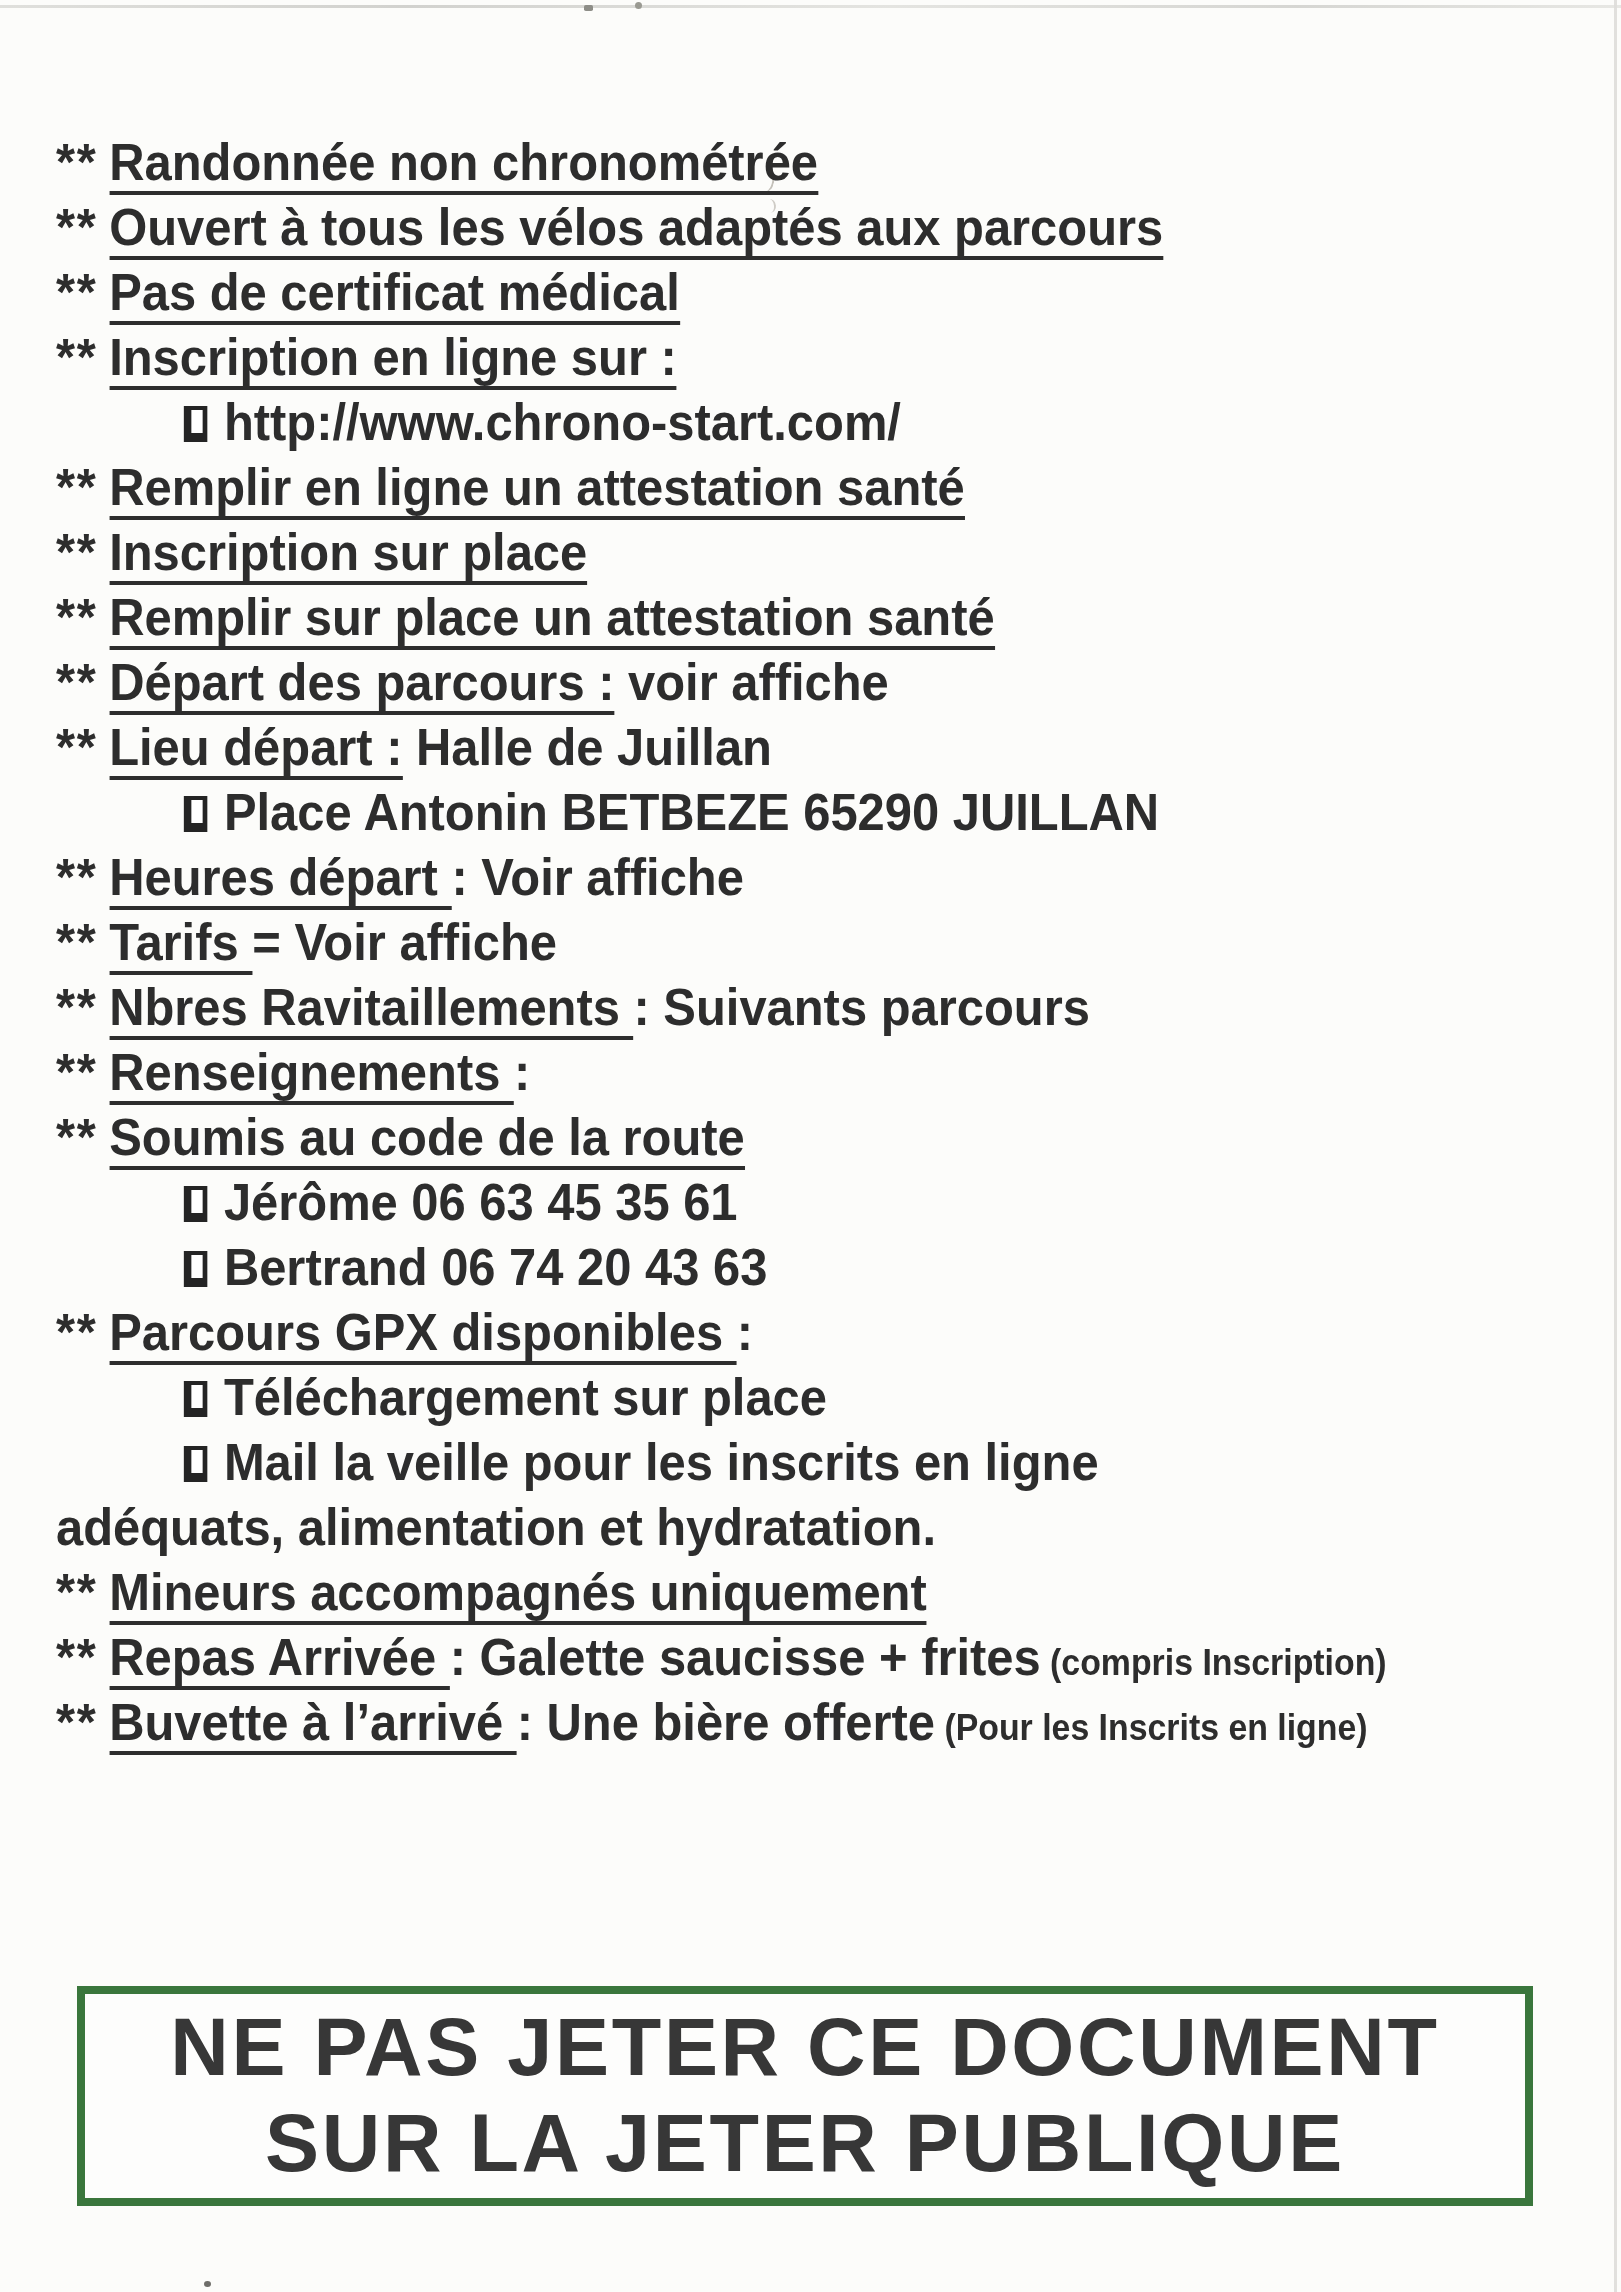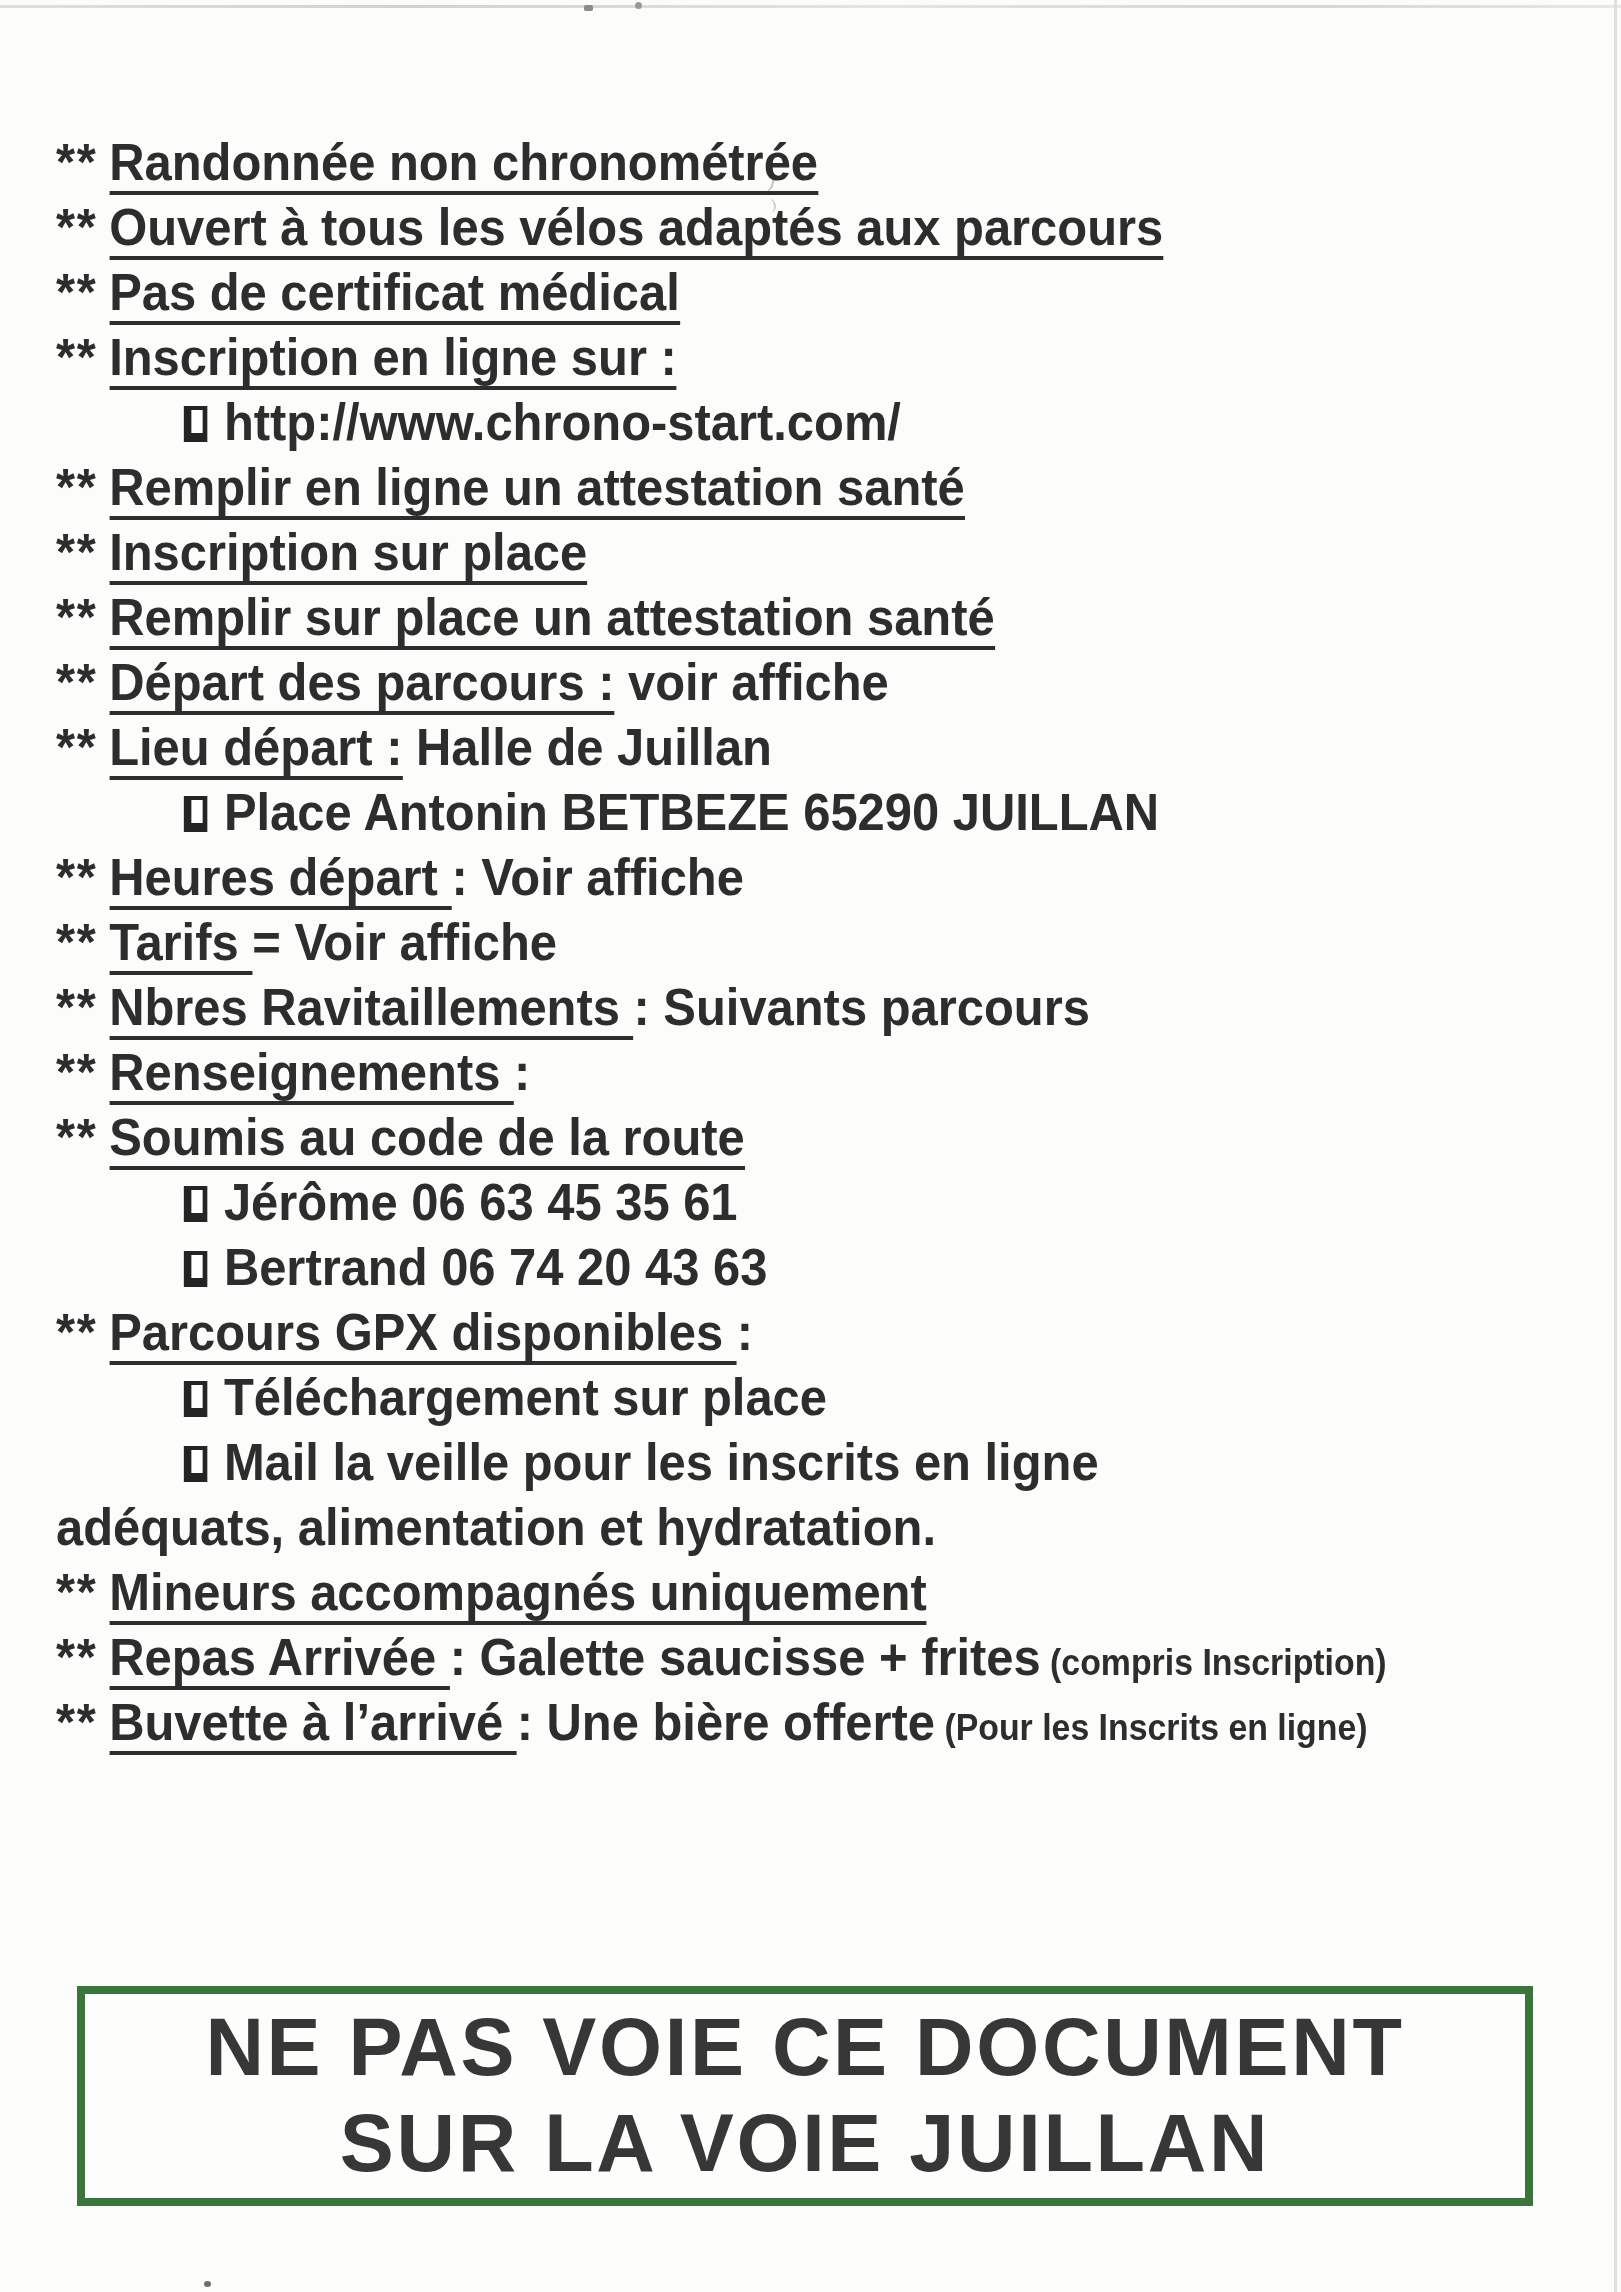--- a/index.html
+++ b/index.html
@@ -72,16 +72,16 @@
     <div class="line main"><span class="scale"><span class="stars">**</span><span class="u">Parcours GPX disponibles </span><span>:</span></span></div>
     <div class="line sub"><span class="scale"><span class="checkbox"></span><span>Téléchargement sur place</span></span></div>
     <div class="line sub"><span class="scale"><span class="checkbox"></span><span>Mail la veille pour les inscrits en ligne</span></span></div>
     <div class="line cont"><span class="scale"><span>adéquats, alimentation et hydratation.</span></span></div>
     <div class="line main"><span class="scale"><span class="stars">**</span><span class="u">Mineurs accompagnés uniquement</span></span></div>
     <div class="line main"><span class="scale"><span class="stars">**</span><span class="u">Repas Arrivée </span><span>: Galette saucisse + frites</span><span class="small"> (compris Inscription)</span></span></div>
     <div class="line main"><span class="scale"><span class="stars">**</span><span class="u">Buvette à l’arrivé </span><span>: Une bière offerte</span><span class="small"> (Pour les Inscrits en ligne)</span></span></div>
   </div>
 
 <div id="notice">
-  <div class="nline">NE PAS VOIE CE DOCUMENT</div>
-  <div class="nline">SUR LA VOIE JUILLAN</div>
+  <div class="nline">NE PAS JETER CE DOCUMENT</div>
+  <div class="nline">SUR LA JETER PUBLIQUE</div>
 </div>
 
 
 </body></html>

